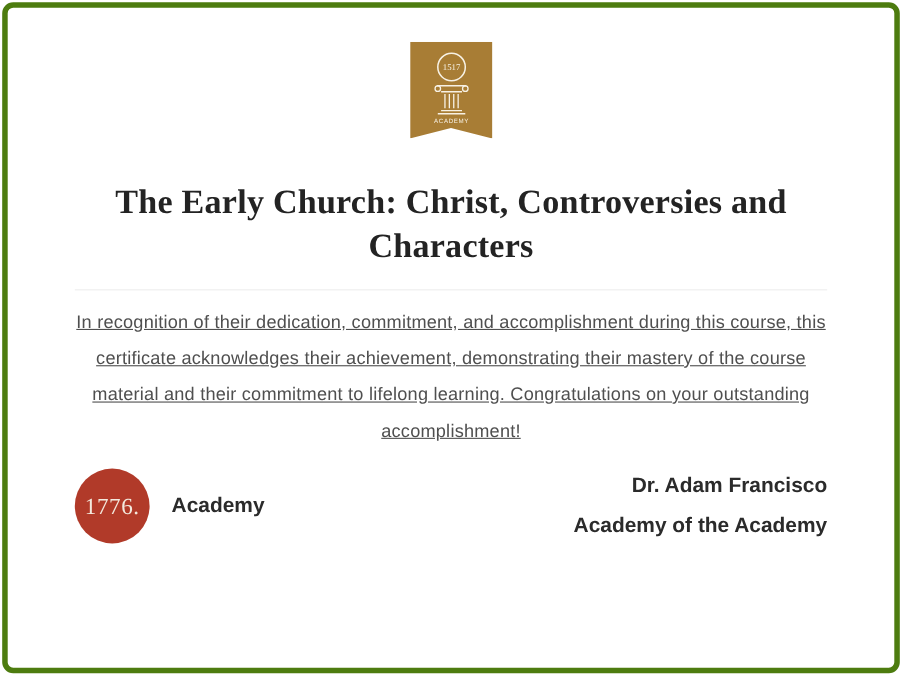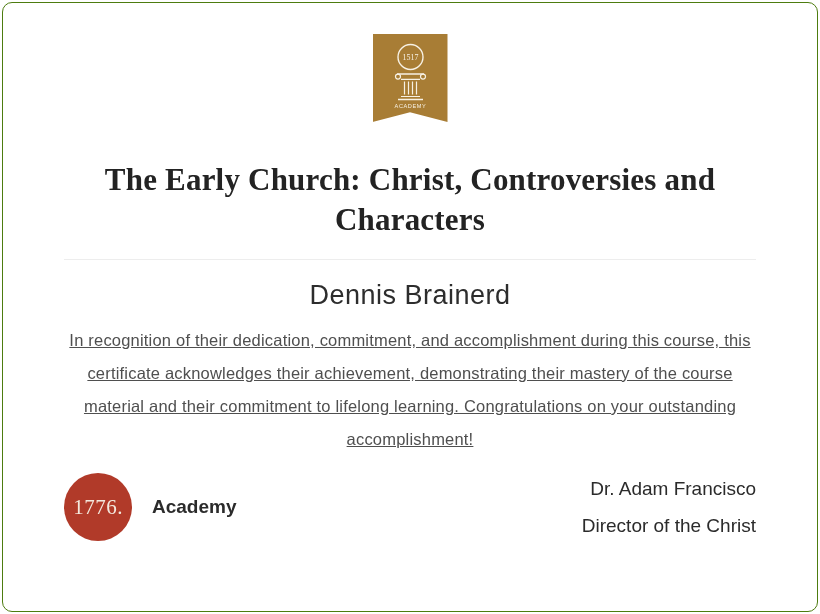--- a/index.html
+++ b/index.html
@@ -6,21 +6,21 @@
     --banner-gold: #a87d35;
     --badge-red: #b13a29;
     --ink-dark: #232323;
     --ink-body: #4f4f4f;
     --divider: #ededed;
   }
   *{ margin:0; padding:0; box-sizing:border-box; }
   html,body{ width:820px; height:614px; background:#fff; font-family:"Liberation Sans", sans-serif; }
   .card{
     position:absolute; left:2px; top:2px; width:816px; height:610px;
-    background:#fff; border:1px solid #4d7c0f; border-radius:10px;
+    background:#fff; border:5px solid #4d7c0f; border-radius:10px;
     overflow:hidden;
   }
   
   .banner-wrap{ display:flex; justify-content:center; }
   .banner{
     margin-top:31px; width:75px; height:88px;
     background:var(--banner-gold);
     clip-path:polygon(0 0, 100% 0, 100% 100%, 50% 89%, 0 100%);
     display:block;
   }
@@ -51,21 +51,21 @@
   .badge{
     width:68px; height:68px; border-radius:50%;
     background:var(--badge-red);
     display:flex; align-items:center; justify-content:center;
   }
   .badge span{
     font-family:"Liberation Serif", serif; color:#f3e9de;
     font-size:21px; letter-spacing:.5px;
   }
   .org-label{ font-size:19px; font-weight:700; color:#2b2b2b; }
-  .signature{ text-align:right; font-weight:400; color:#2b2b2b; }
+  .signature{ text-align:right; font-weight:700; color:#2b2b2b; }
   .signer-name{ font-size:19px; line-height:37px; }
   .signer-title{ font-size:19px; line-height:37px; }
 </style>
 </head>
 <body>
 
 <div class="card">
 
   <div class="banner-wrap">
     <div class="banner">
@@ -89,30 +89,29 @@
 
         <text x="37.5" y="74" text-anchor="middle" fill="#f7f1e4" font-family="Liberation Sans, sans-serif" font-size="5.6" letter-spacing="0.6">ACADEMY</text>
       </svg>
     </div>
   </div>
 
   <h1 class="course-title">The Early Church: Christ, Controversies and Characters</h1>
 
   <hr class="divider">
 
-  <div class="recipient-name">Dennis Brainerd</div>
 
   <p class="body-text">In recognition of their dedication, commitment, and accomplishment during this course, this certificate acknowledges their achievement, demonstrating their mastery of the course material and their commitment to lifelong learning. Congratulations on your outstanding accomplishment!</p>
 
   <div class="footer">
     <div class="org">
       <div class="badge">
         <span>1776.</span>
       </div>
       <div class="org-label">Academy</div>
     </div>
     <div class="signature">
       <div class="signer-name">Dr. Adam Francisco</div>
-      <div class="signer-title">Director of the Christ</div>
+      <div class="signer-title">Academy of the Academy</div>
     </div>
   </div>
 
 </div>
 
 </body></html>

